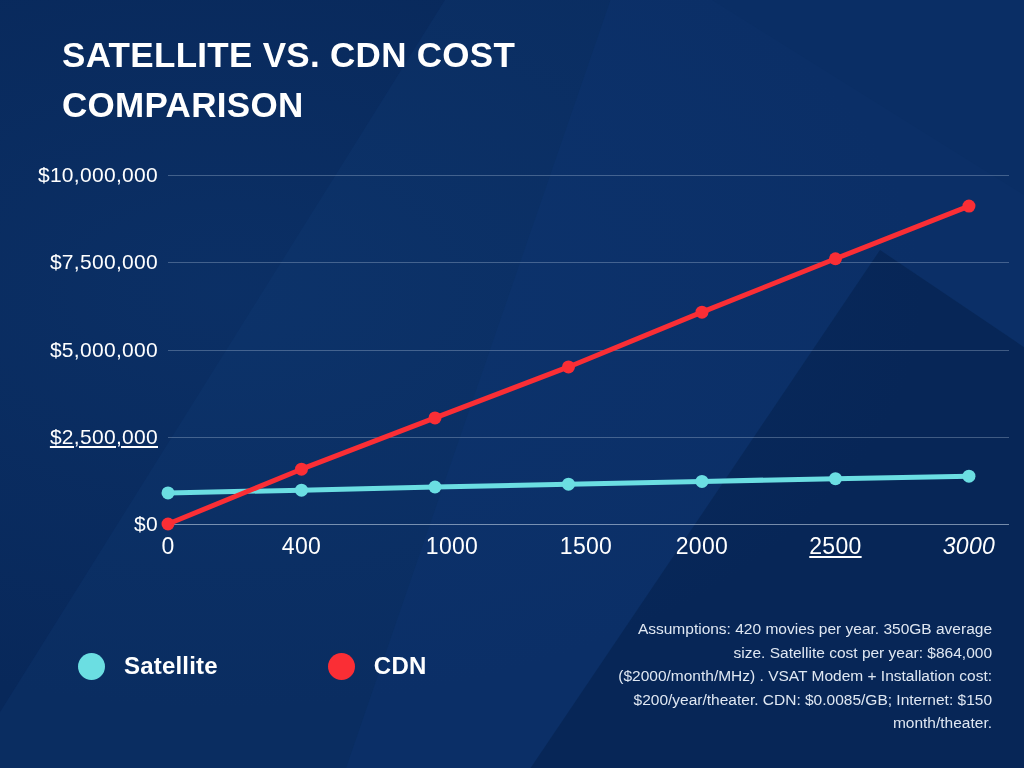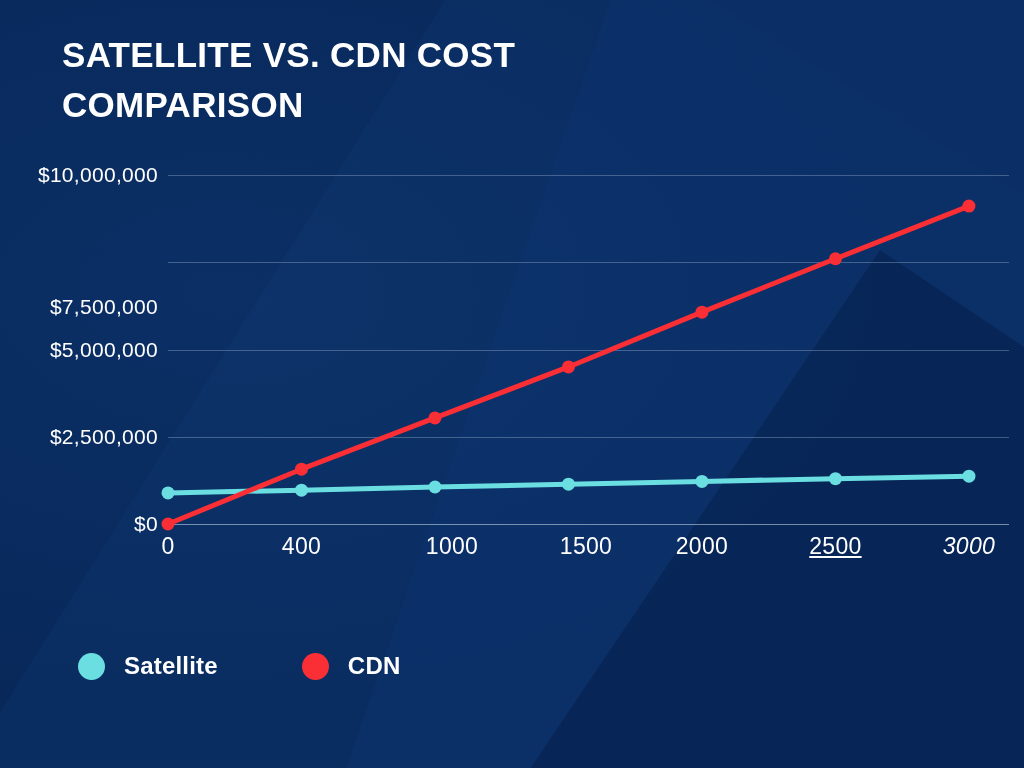--- a/index.html
+++ b/index.html
@@ -127,21 +127,21 @@
     overflow: visible;
   }
 
   
   .legend {
     position: absolute;
     left: 78px;
     top: 652px;
     display: flex;
     align-items: center;
-    gap: 84px;
+    gap: 110px;
   }
   .legend-item {
     display: flex;
     align-items: center;
     gap: 19px;
   }
   .legend-swatch {
     width: 27px;
     height: 27px;
     border-radius: 50%;
@@ -183,23 +183,23 @@
   <div class="plot" id="plot">
     <div id="gridlines">
         <div class="gridline axis" style="top: 349px;"></div>
         <div class="gridline" style="top: 261.75px;"></div>
         <div class="gridline" style="top: 174.5px;"></div>
         <div class="gridline" style="top: 87.25px;"></div>
         <div class="gridline" style="top: 0px;"></div>
       </div>
     <div id="y-axis-labels" class="y-axis-labels">
         <div class="y-tick-text" style="top: 349px;">$0</div>
-        <div class="y-tick-text" style="top: 261.75px;">$2,500,000</div>
+        <div class="y-tick-text" style="top: 261.75px; text-decoration: underline;">$2,500,000</div>
         <div class="y-tick-text" style="top: 174.5px;">$5,000,000</div>
-        <div class="y-tick-text" style="top: 87.25px; margin-top: 45px;">$7,500,000</div>
+        <div class="y-tick-text" style="top: 87.25px;">$7,500,000</div>
         <div class="y-tick-text" style="top: 0px; margin-left: 34px;">$10,000,000</div>
       </div>
     <div id="x-axis-labels">
         <div class="x-tick-text" style="left: 0px;">0</div>
         <div class="x-tick-text" style="left: 133.492px;">400</div>
         <div class="x-tick-text" style="left: 284px;">1000</div>
         <div class="x-tick-text" style="left: 418px;">1500</div>
         <div class="x-tick-text" style="left: 533.968px;">2000</div>
         <div class="x-tick-text" style="left: 667.46px; text-decoration: underline;">2500</div>
         <div class="x-tick-text" style="left: 800.952px; font-style: italic;">3000</div>
@@ -232,14 +232,15 @@
       <div class="legend-item">
         <span class="legend-swatch" style="background: rgb(107, 222, 226);"></span>
         <span class="legend-label">Satellite</span>
       </div>
       <div class="legend-item">
         <span class="legend-swatch" style="background: rgb(250, 46, 53);"></span>
         <span class="legend-label">CDN</span>
       </div>
     </div>
 
+  <div class="assumptions">Assumptions: 420 movies per year. 350GB average size. Satellite cost per year: $864,000 ($2000/month/MHz) . VSAT Modem + Installation cost: $200/year/theater. CDN: $0.0085/GB; Internet: $150 month/theater.</div>
 
 </div>
 
 </body></html>

